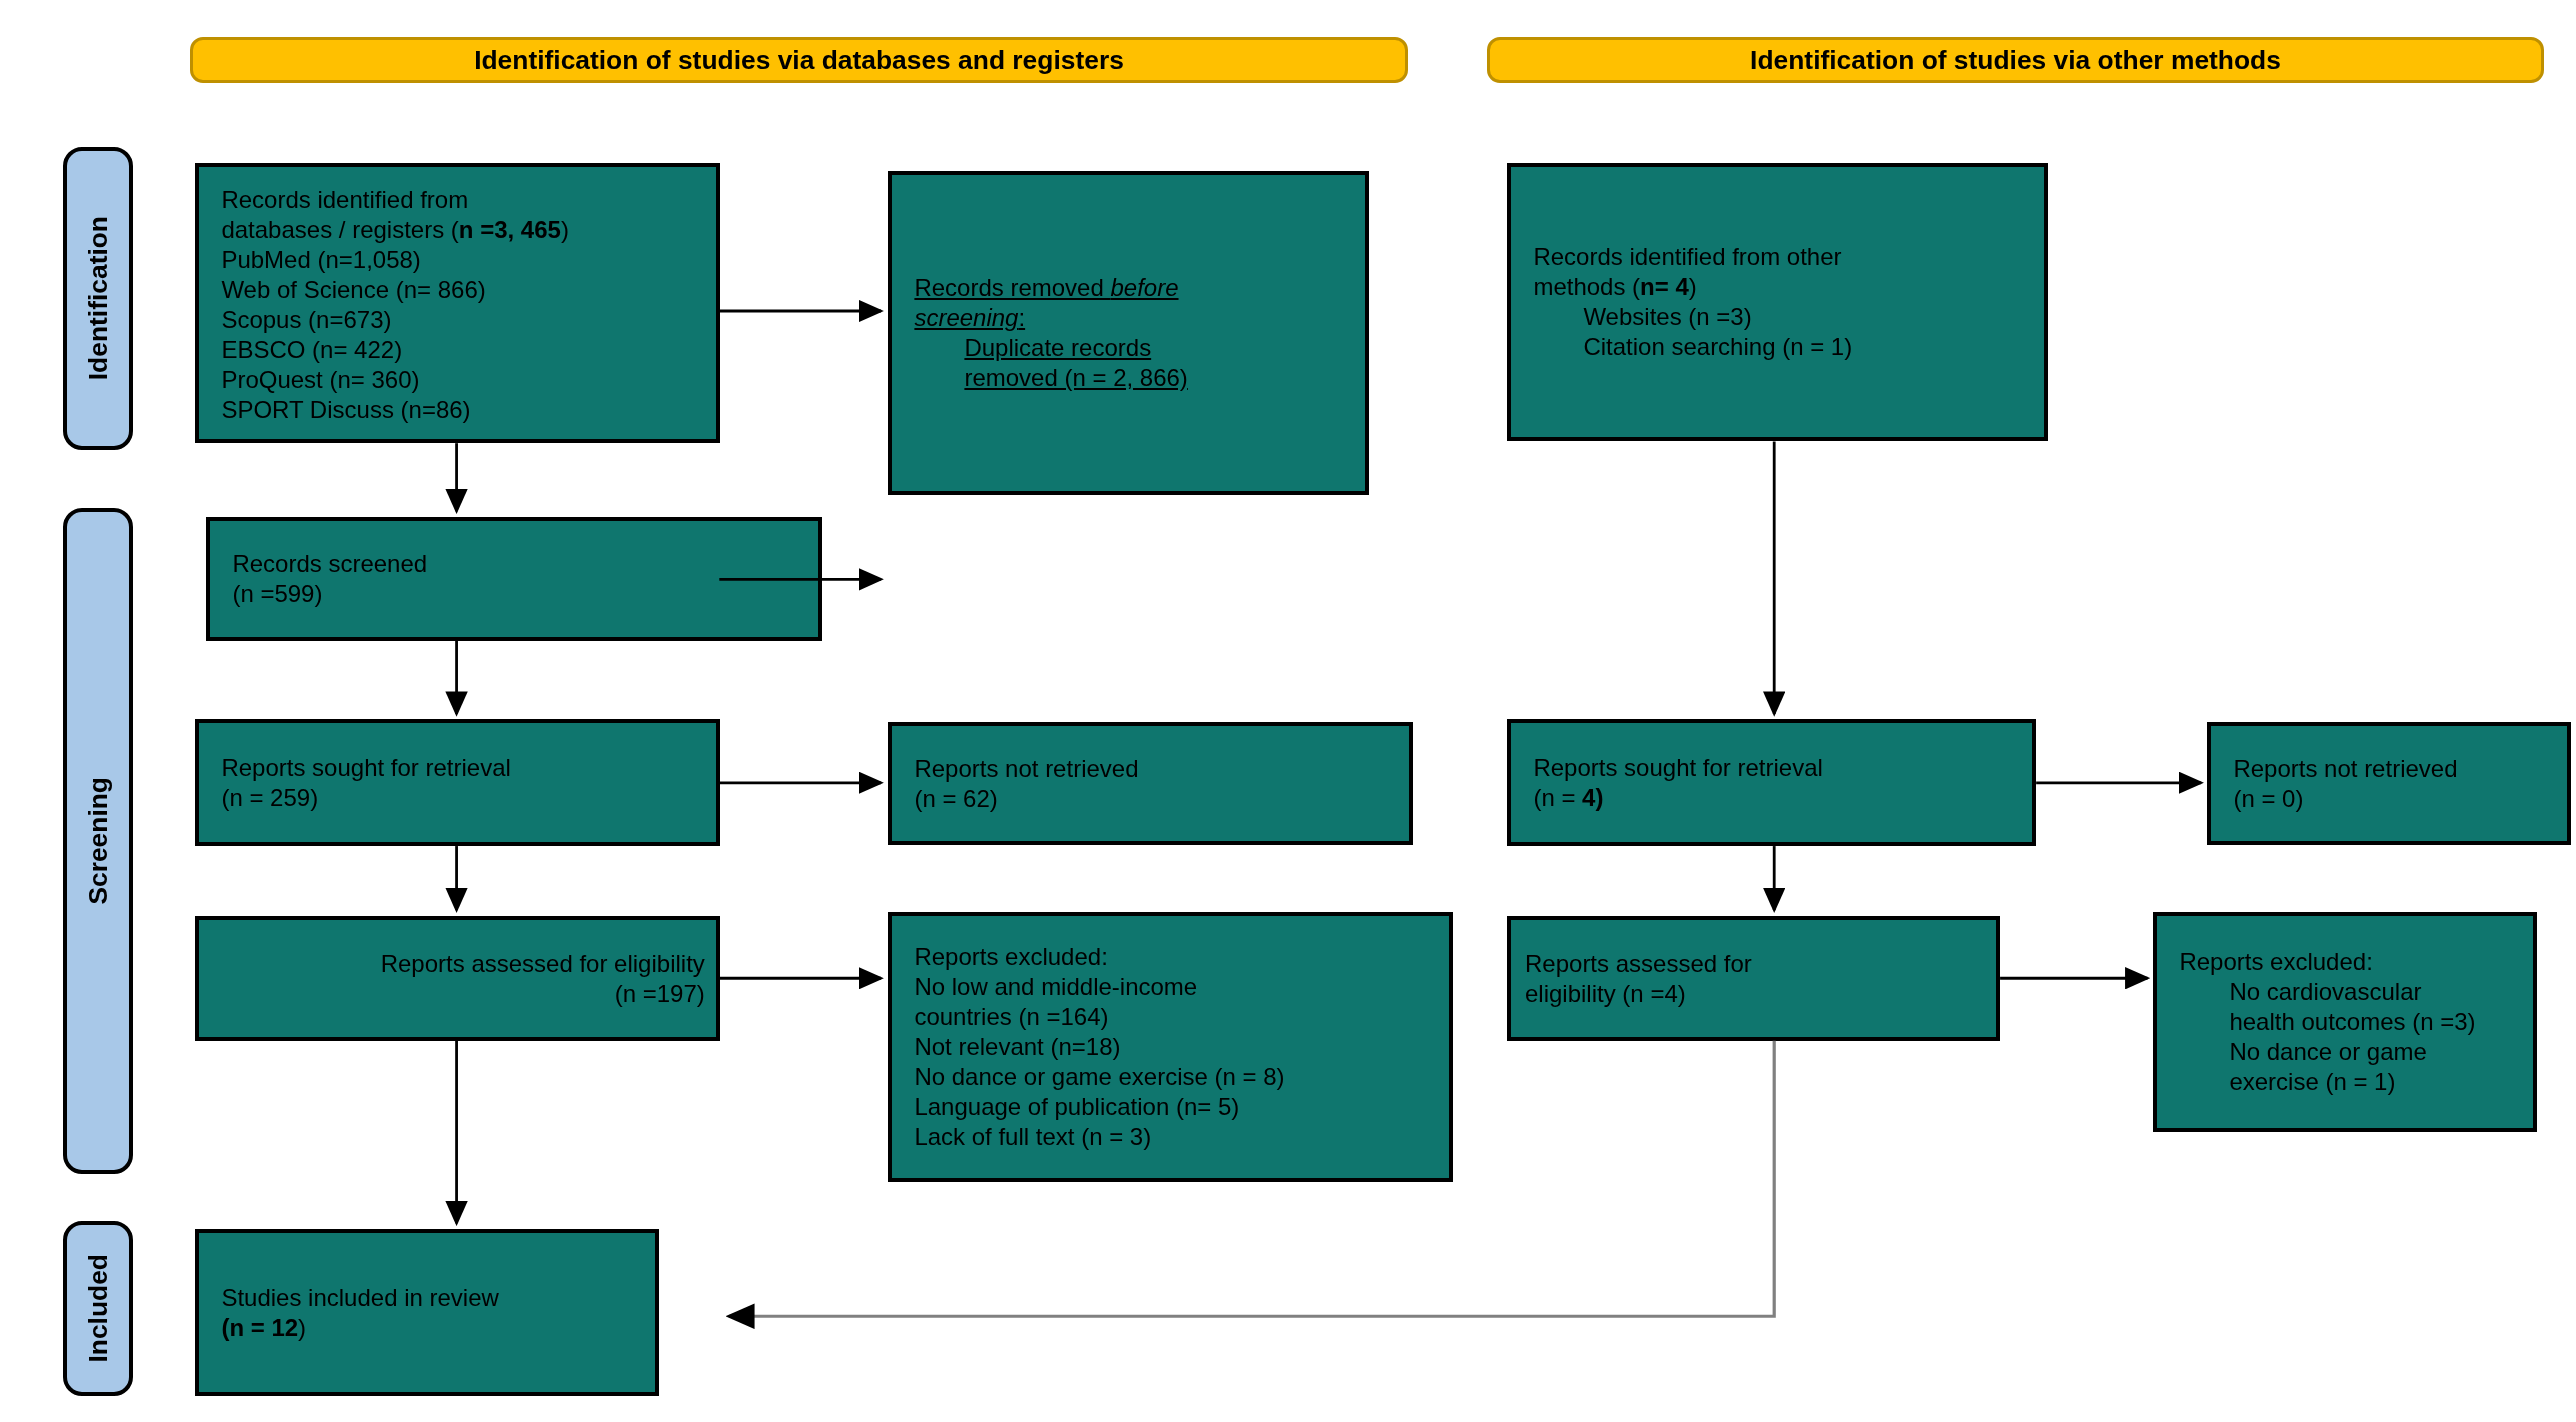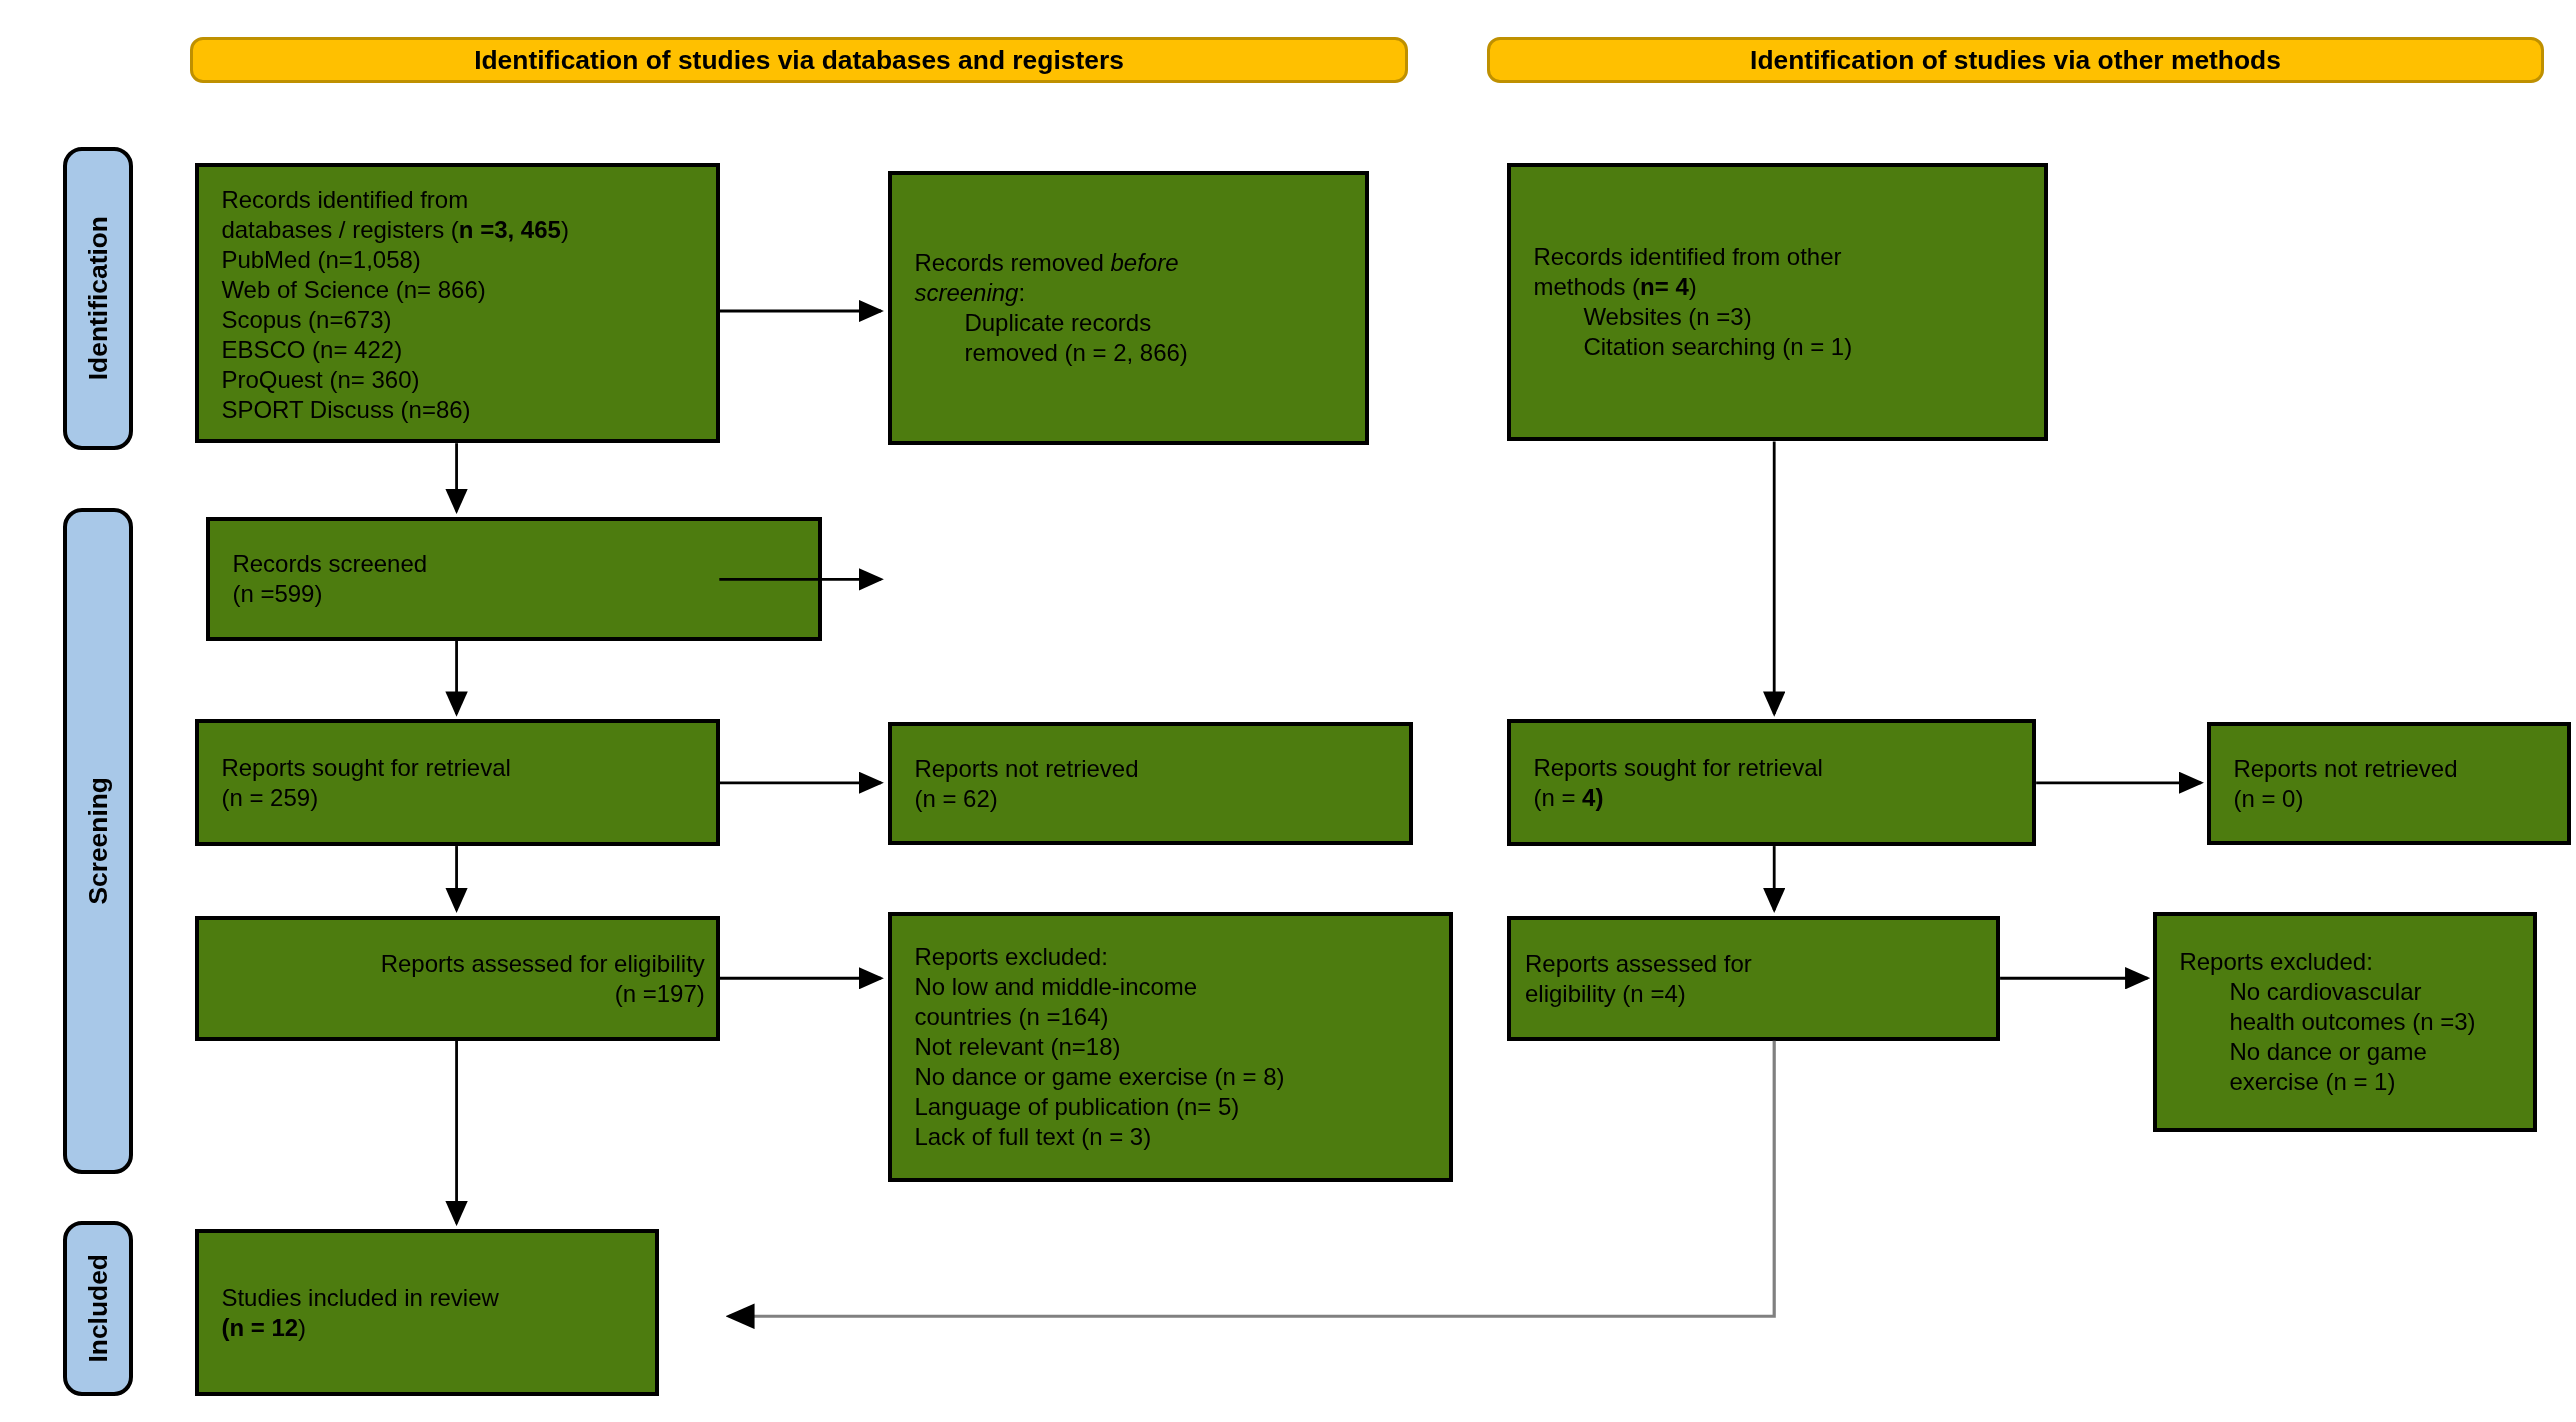--- a/index.html
+++ b/index.html
@@ -13,21 +13,21 @@
   }
   .stage{
     position:absolute;left:63px;width:70px;background:#A8C8E8;border:4px solid #000;border-radius:19px;
     display:flex;align-items:center;justify-content:center;box-sizing:border-box;
   }
   .stage .vtxt{
     writing-mode:vertical-rl;transform:rotate(180deg);
     font-weight:bold;font-size:26.4px;white-space:nowrap;
   }
   .box{
-    position:absolute;background:#4d7c0f;border:4px solid #000;box-sizing:border-box;
+    position:absolute;background:#0f766e;border:4px solid #000;box-sizing:border-box;
     font-size:24px;line-height:30px;
     display:flex;flex-direction:column;justify-content:center;
     padding:8px 11.2px 8px 22.4px;
   }
   .box.top{justify-content:flex-start;padding-top:17.6px;}
   .line{white-space:nowrap;}
   .line.ind{padding-left:50px;}
   .b{font-weight:bold;}
   .i{font-style:italic;}
   svg.arrows{position:absolute;left:0;top:0;pointer-events:none;}
@@ -74,21 +74,21 @@
     </div>
   <div class="box" style="left:195px;top:916px;width:525px;height:125px;text-align:right;">
       <div class="line"><span>Reports assessed for eligibility</span></div>
       <div class="line"><span>(n =197)</span></div>
     </div>
   <div class="box" style="left:195px;top:1229px;width:464px;height:167px;">
       <div class="line"><span>Studies included in review</span></div>
       <div class="line"><span class="b">(n = 12</span><span>)</span></div>
     </div>
 
-  <div class="box" style="left:888px;top:171px;width:481px;height:274px;">
+  <div class="box" style="left:888px;top:171px;width:481px;height:324px;text-decoration:underline;">
       <div class="line"><span>Records removed </span><span class="i">before</span></div>
       <div class="line"><span class="i">screening</span><span>:</span></div>
       <div class="line ind"><span>Duplicate records</span></div>
       <div class="line ind"><span>removed (n = 2, 866)</span></div>
     </div>
   <div class="box" style="left:888px;top:722px;width:525px;height:123px;">
       <div class="line"><span>Reports not retrieved</span></div>
       <div class="line"><span>(n = 62)</span></div>
     </div>
   <div class="box" style="left:888px;top:912px;width:565px;height:270px;">

